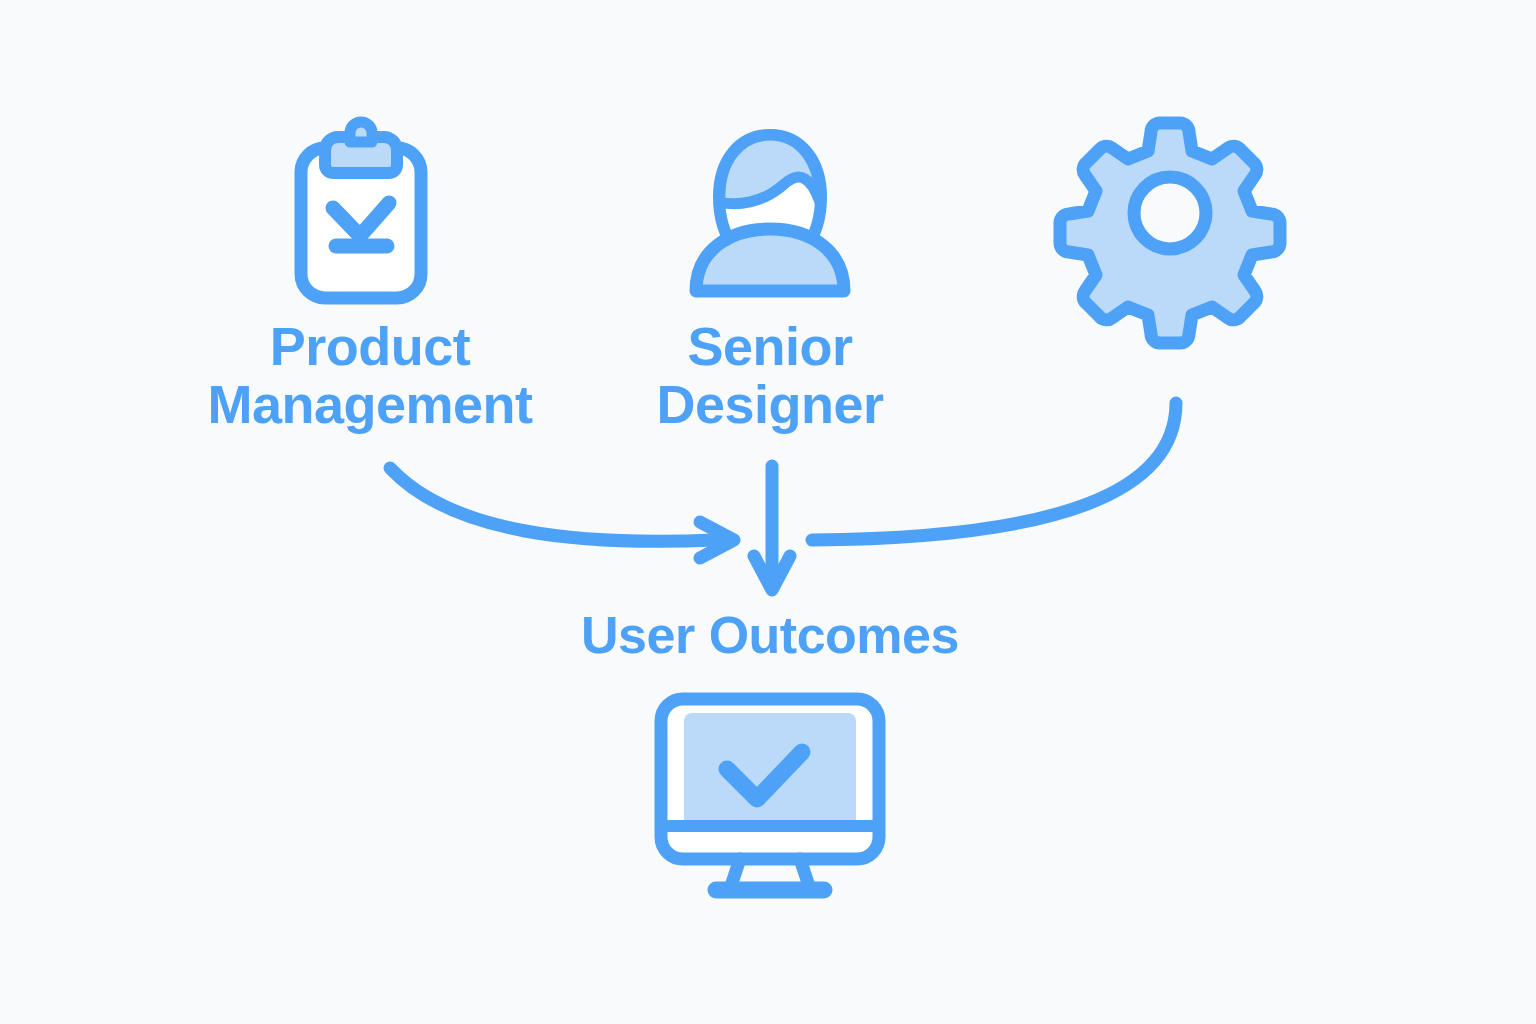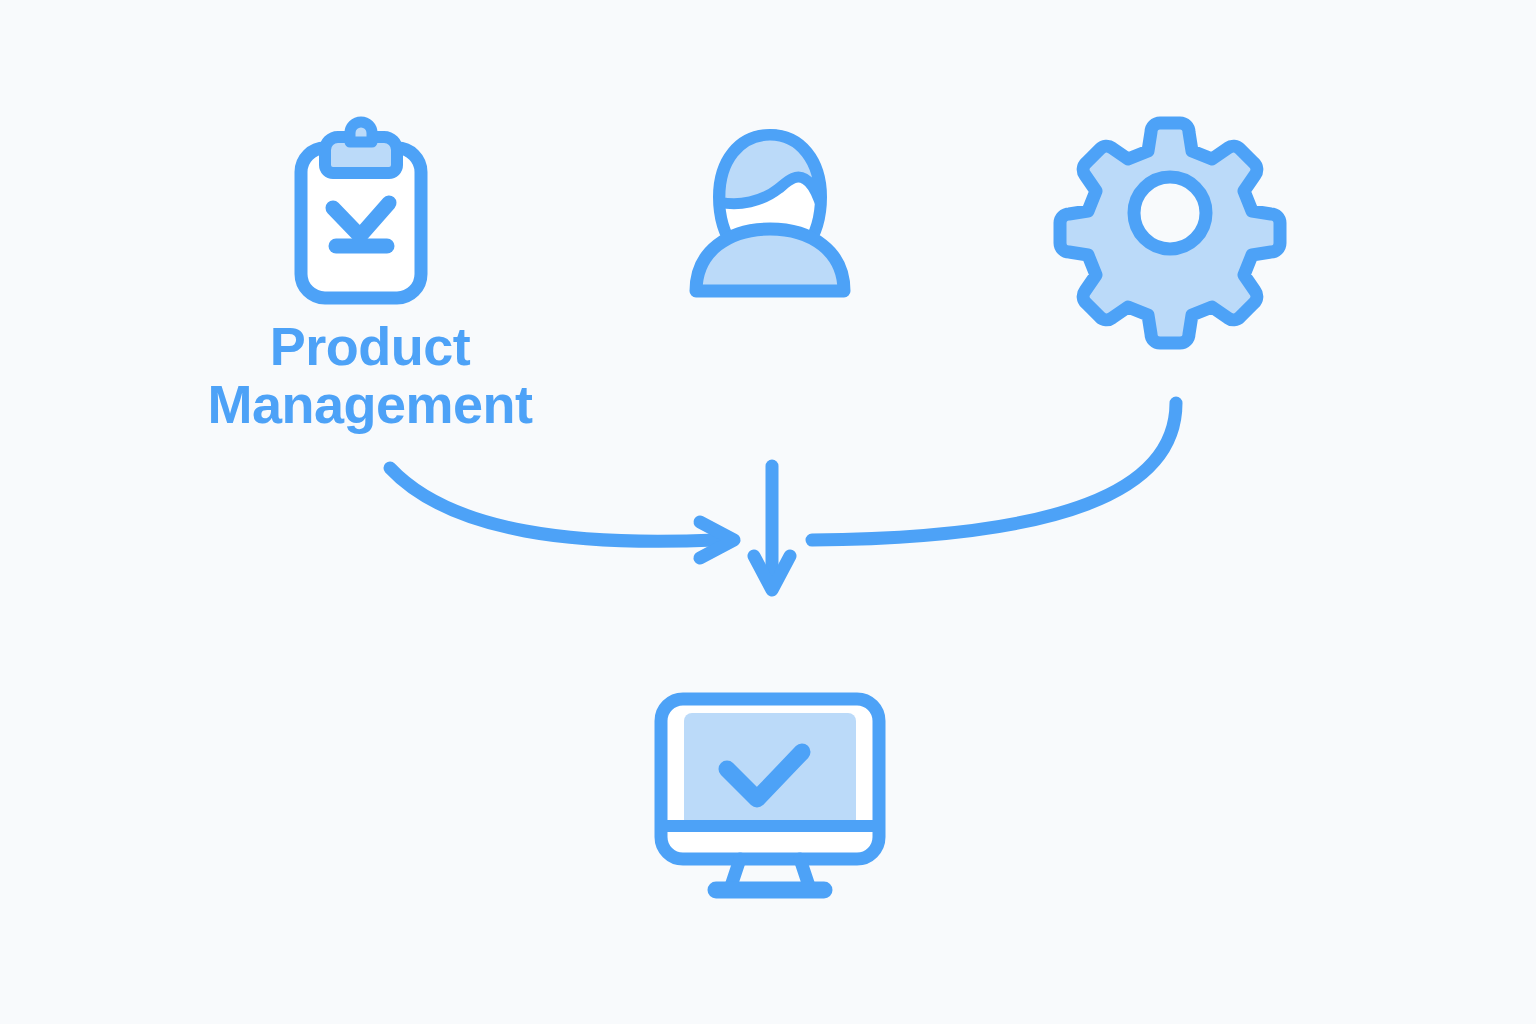--- a/index.html
+++ b/index.html
@@ -135,16 +135,19 @@
       <path d="M 740 859 L 730 889 M 800 859 L 810 889" fill="none" stroke="#4da2f7" stroke-width="13" stroke-linecap="round"></path>
 
       <line x1="716" y1="890" x2="824" y2="890" stroke="#4da2f7" stroke-width="17" stroke-linecap="round"></line>
     </g>
 
   </svg>
 
   <div class="node-label" id="label-pm">Product
 Management</div>
 
+  <div class="node-label" id="label-sd">Senior
+Designer</div>
 
 
+  <div class="node-label" id="label-outcome">User Outcomes</div>
 
 </div>
 
 </body></html>

